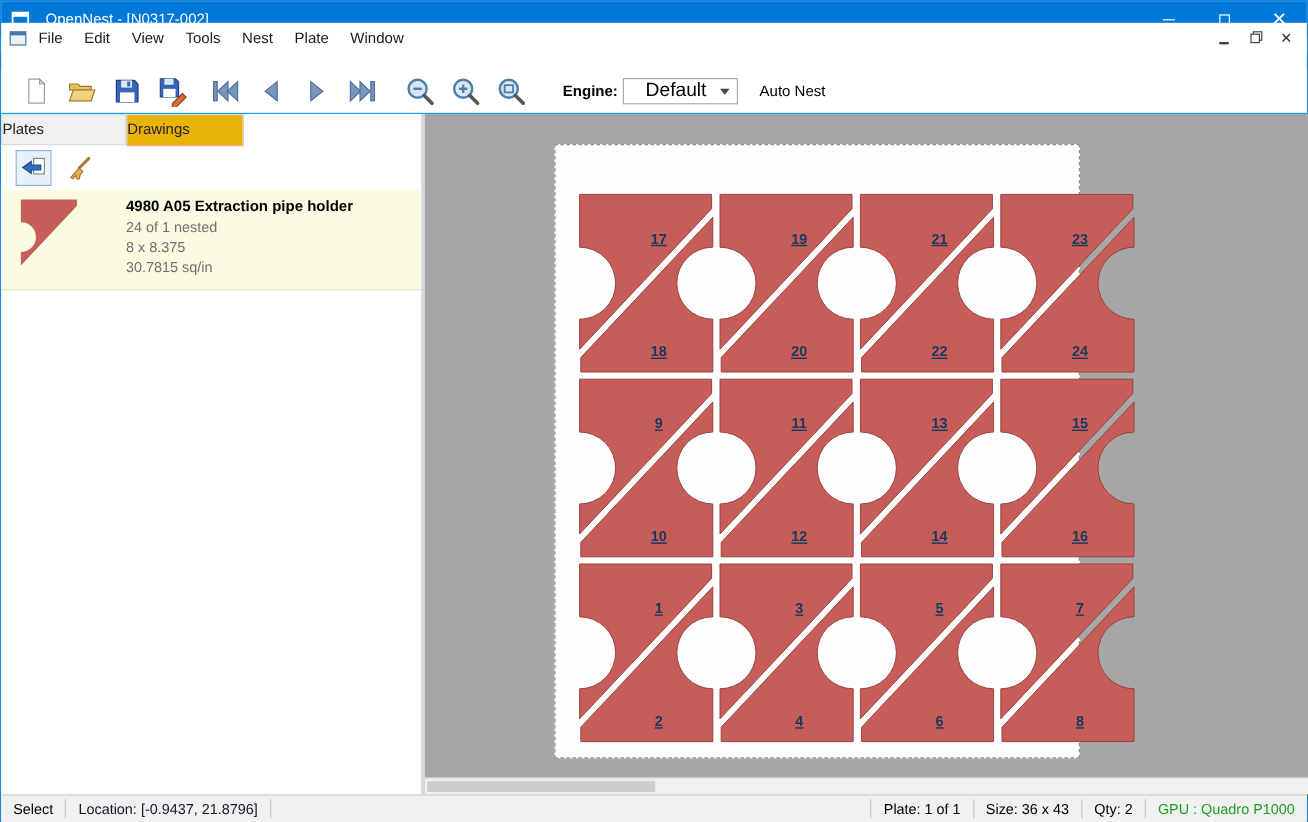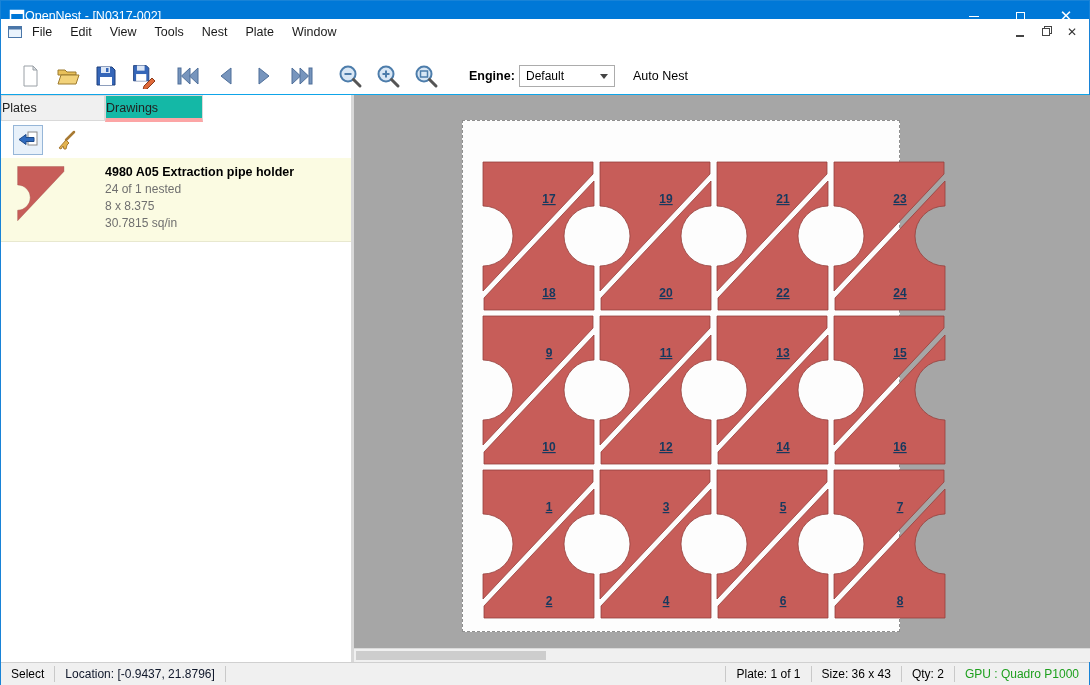--- a/index.html
+++ b/index.html
@@ -2,53 +2,53 @@
 <html><head>
 <meta charset="utf-8">
 <style>
   *{box-sizing:border-box;margin:0;padding:0}
   html,body{width:1090px;height:685px;overflow:hidden;font-family:"Liberation Sans",sans-serif}
   .window{position:relative;width:1090px;height:685px;background:#fff;border:1px solid #1883d7}
 
   
   .titlebar{position:absolute;left:0;top:0;width:100%;height:30px;background:#0078d7;display:flex;align-items:center}
   .app-icon{margin-left:8px}
-  .title{color:#fff;font-size:12.5px;margin-left:0}
+  .title{color:#fff;font-size:12.5px;margin-left:13px}
   .win-btns{position:absolute;right:0;top:0;height:30px;display:flex}
   .wbtn{width:46px;height:30px;display:flex;align-items:center;justify-content:center;color:#fff;font-size:15px}
   .glyph-min{display:block;width:10px;height:1px;background:#fff}
   .glyph-max{display:block;width:9px;height:9px;border:1px solid #fff}
 
   
   .menubar{position:absolute;left:0;top:18px;width:100%;height:26px;background:#fff;display:flex;align-items:center}
   .mdi-icon{margin-left:6px}
   .menu-item{font-size:12.5px;color:#1a1a1a;padding:0 9px;line-height:26px;cursor:default}
   .mdi-controls{position:absolute;right:4px;top:0;height:26px;display:flex;align-items:center}
   .mdi-btn{width:26px;height:20px;display:flex;align-items:center;justify-content:center;color:#333;font-size:12px}
   .g-min2{display:block;width:8px;height:2px;background:#444;margin-top:8px}
   .g-rest{display:block;width:8px;height:8px;border:1px solid #444;box-shadow:2px -2px 0 -1px #fff,2px -2px 0 0 #444}
 
   
   .toolbar{position:absolute;left:0;top:56px;width:100%;height:38px;background:#fff;border-bottom:1px solid #0ea5e9}
   .tbtn{position:absolute;top:5px;width:30px;height:28px;display:flex;align-items:center;justify-content:center}
   .engine-label{position:absolute;left:468px;top:12px;font-size:12.5px;font-weight:bold;color:#000}
   .combo{position:absolute;left:518px;top:8px;width:96px;height:22px;border:1px solid #acacac;background:#fff;display:flex;align-items:center}
-  .combo-text{font-size:12px;margin-left:6px;flex:1}
+  .combo-text{font-size:16px;margin-left:18px;flex:1}
   .combo-arrow{width:0;height:0;border-left:4px solid transparent;border-right:4px solid transparent;border-top:5px solid #444;margin-right:6px}
   .autonest{position:absolute;left:632px;top:12px;font-size:12.5px;color:#000}
 
   
   .main{position:absolute;left:0;top:94px;width:100%;height:567px}
   .left-panel{position:absolute;left:0;top:0;width:350px;height:100%;background:#fff}
   .splitter{position:absolute;left:350px;top:0;width:3px;height:100%;background:#d8d8d8}
   .tabs{position:relative;height:27px;background:#fff}
   .tab{position:absolute;top:0;height:26px;line-height:25px;text-align:left;font-size:12.5px;border:1px solid #d9d9d9;background:#f0f0f0;color:#222}
   .tab.t0{left:0;width:104px}
   .tab.t1{left:104px;width:98px}
-  .tab.active{background:#14b8a6;border-bottom:4px solid #fca5a5;height:27px}
+  .tab.active{background:#eab308;border-bottom:1px solid #fca5a5;height:27px}
   .panel-toolbar{position:relative;height:36px;background:#fff}
   .pbtn{position:absolute;top:3px;width:30px;height:30px;display:flex;align-items:center;justify-content:center}
   .pbtn.framed{left:12px;border:1px solid #96b6d8;background:#e8f1fa}
   .pbtn.plain{left:50px}
   .drawing-item{position:relative;height:84px;background:#fbfbe2;border-bottom:1px solid #e8e8cf;cursor:default}
   .thumb{position:absolute;left:12px;top:8px}
   .di-text{position:absolute;left:104px;top:5px}
   .di-title{font-size:12.5px;font-weight:bold;color:#000;line-height:18px}
   .di-sub{font-size:12px;color:#6f6f6f;line-height:17px}
 

